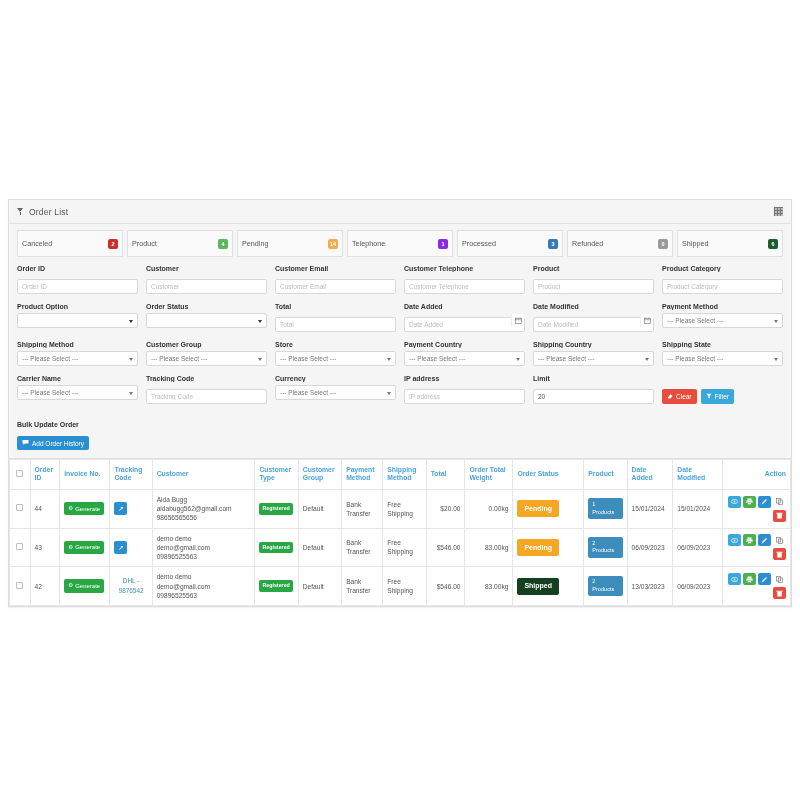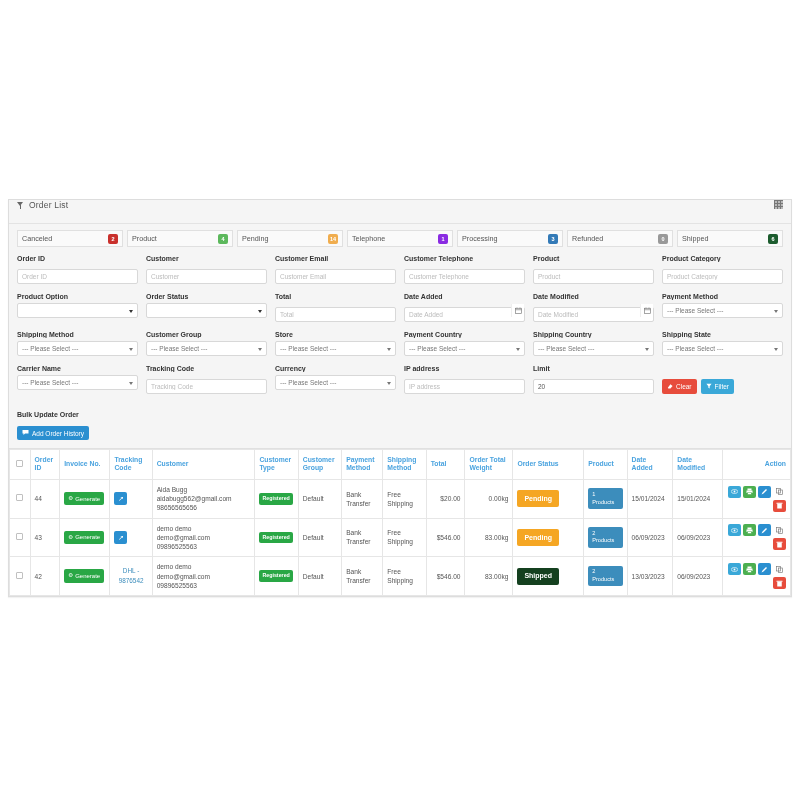--- a/index.html
+++ b/index.html
@@ -16,21 +16,21 @@
     width: 784px;
     background: #f5f5f5;
     border: 1px solid #dddddd;
     box-shadow: 0 1px 1px rgba(0,0,0,.05);
   }
   
   .panel-heading {
     height: 24px;
     background: #f5f5f5;
     border-bottom: 1px solid #e3e3e3;
-    display: flex; align-items: flex-start;
+    display: flex; align-items: center;
     padding: 0 8px;
   }
   .panel-title {
     font-size: 8.5px; color: #555; letter-spacing: .2px;
     display: flex; align-items: center; gap: 5px;
   }
   .funnel {
     display: inline-block; width: 7px; height: 7px;
     position: relative;
   }
@@ -53,21 +53,21 @@
       #b9b9b9;
     cursor: pointer;
   }
   
   .status-strip {
     display: flex; gap: 4px;
     padding: 6px 8px 4px 8px;
   }
   .status-box {
     flex: 1;
-    height: 17px;
+    height: 27px;
     background: #fafafa;
     border: 1px solid #e0e0e0;
     display: flex; align-items: center;
     padding: 0 4px;
     font-size: 7.2px; color: #555;
     cursor: pointer;
     gap: 21px;
   }
   .status-box .cnt {
     margin-left: auto;
@@ -246,21 +246,21 @@
     </div>
     <div class="status-box">
       <span>Pending</span>
       <span class="cnt c-orange">14</span>
     </div>
     <div class="status-box">
       <span>Telephone</span>
       <span class="cnt c-purple">1</span>
     </div>
     <div class="status-box">
-      <span>Processing</span>
+      <span>Processed</span>
       <span class="cnt c-blue">3</span>
     </div>
     <div class="status-box">
       <span>Refunded</span>
       <span class="cnt c-gray">0</span>
     </div>
     <div class="status-box">
       <span>Shipped</span>
       <span class="cnt c-dgreen">6</span>
     </div>

